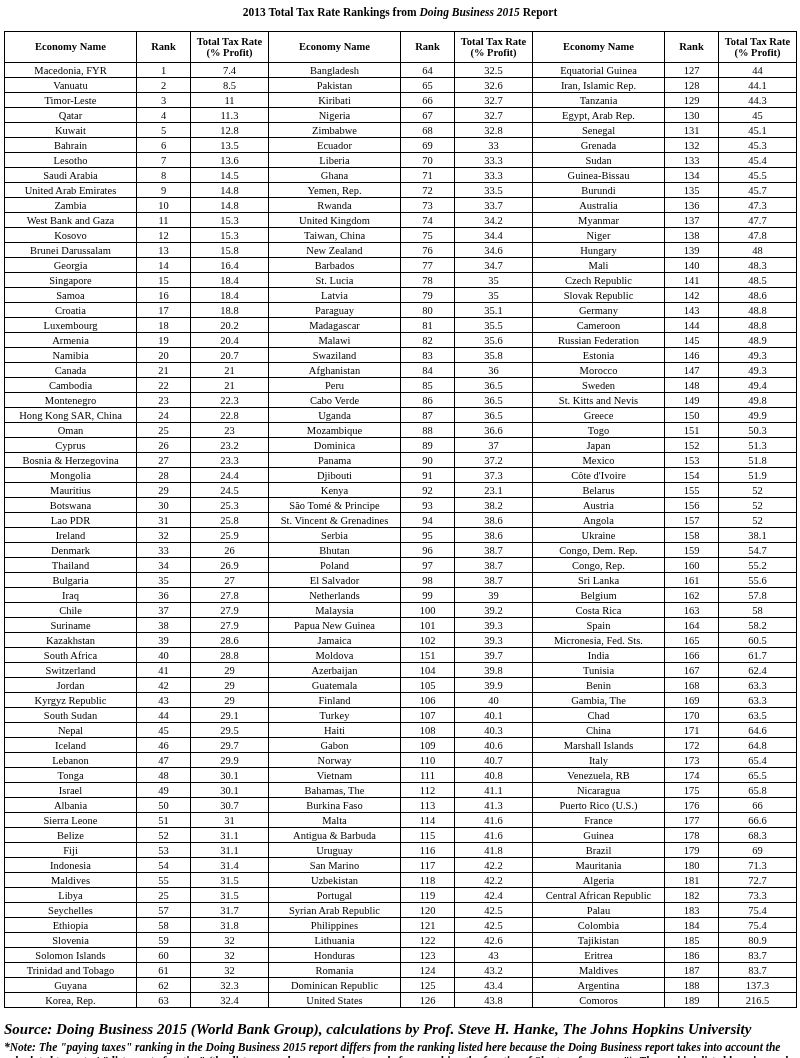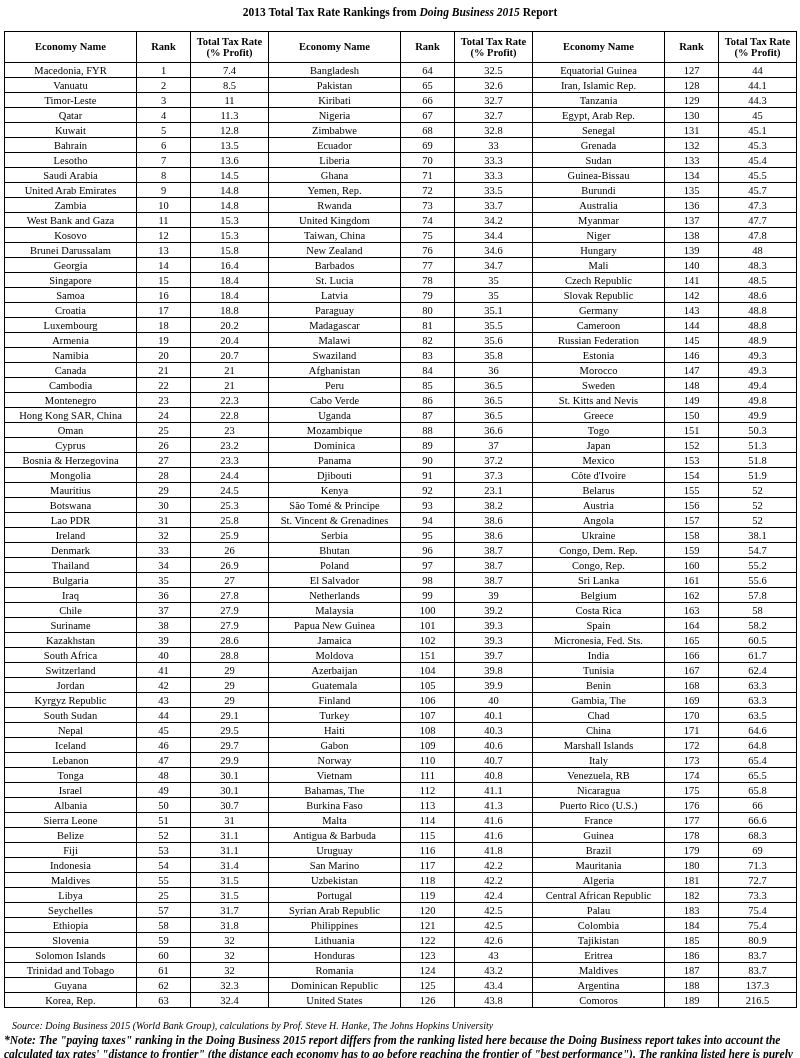--- a/index.html
+++ b/index.html
@@ -56,25 +56,24 @@
   .col-rank { width: 54px; }
   .col-rate { width: 78px; }
   .footer {
     width: 792px;
     margin: 1px auto 0 auto;
     font-size: 11px;
     line-height: 1.22;
     font-family: "Liberation Serif", serif;
   }
   .footer .src {
-    font-weight: normal;
+    font-weight: bold;
     font-style: italic;
-    font-size: 10px;
+    font-size: 15px;
     margin-bottom: 1px;
-    margin-left: 8px;
   }
   .footer .note {
     font-weight: bold;
     font-style: italic;
     font-size: 11.5px;
   }
 </style>
 </head>
 <body>
 

